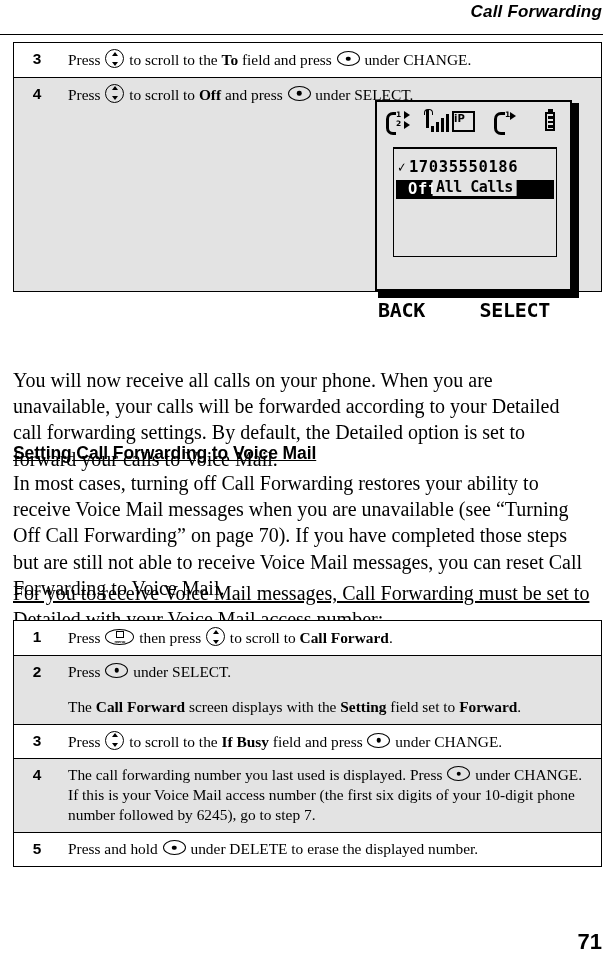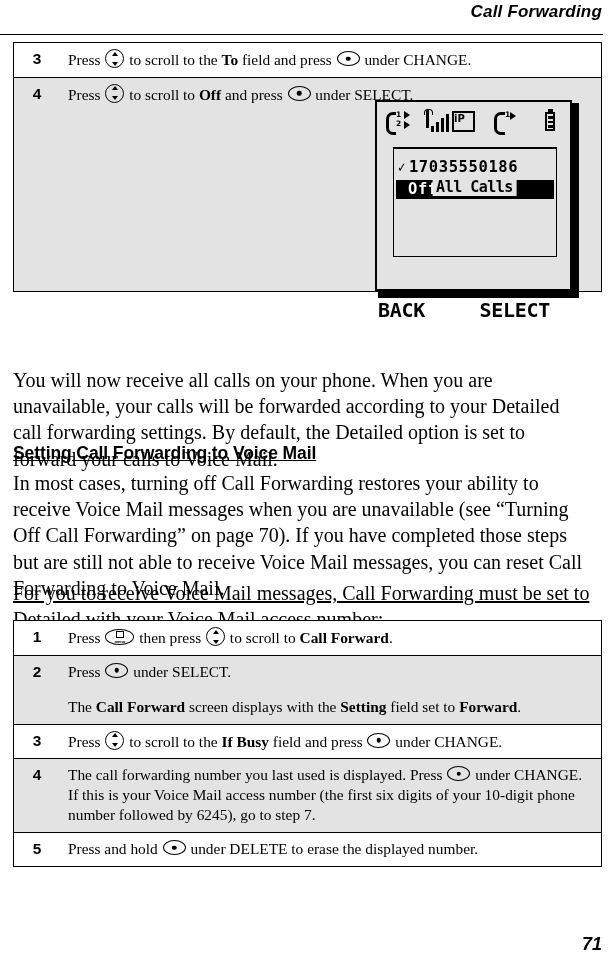--- a/index.html
+++ b/index.html
@@ -378,22 +378,21 @@
     letter-spacing: -0.1px;
     text-decoration: underline;
   }
 
   .page-number {
     position: absolute;
     right: 13px;
     bottom: 8px;
     font-family: "Liberation Sans", "DejaVu Sans", sans-serif;
     font-weight: bold;
-    font-size: 18px;
-    font-style: italic;
+    font-size: 22px;
   }
 </style>
 </head>
 <body>
 
 <div class="page-header">
   <div class="header-title">Call Forwarding</div>
   <div class="header-rule"></div>
 </div>
 

